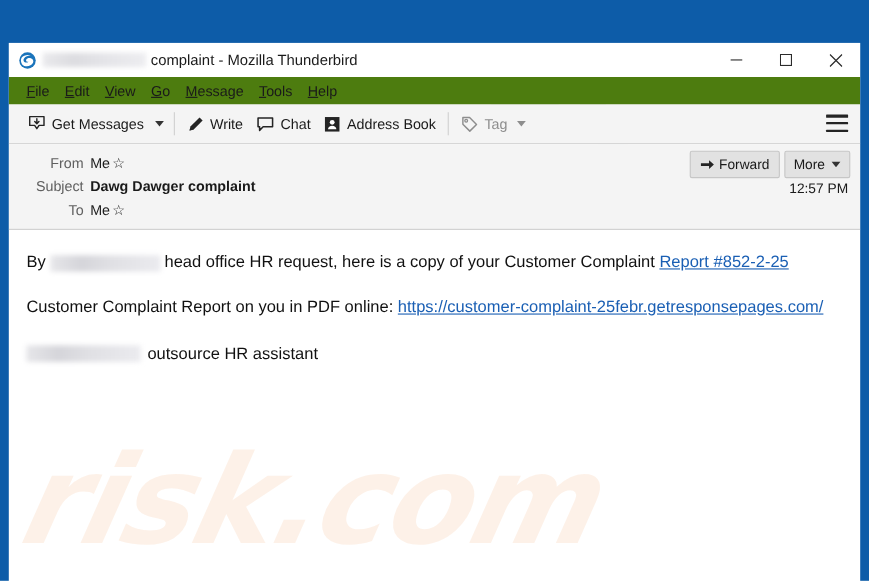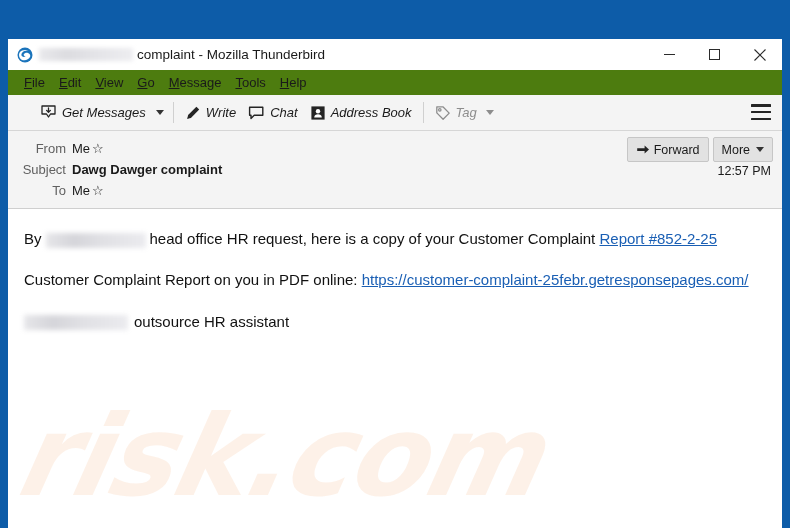--- a/index.html
+++ b/index.html
@@ -120,23 +120,22 @@
   .menu-item u { text-decoration: underline; }
 
   
   #toolbar {
     position: relative;
     height: 35px;
     background: #f4f4f4;
     border-bottom: 1px solid #d6d6d6;
     display: flex;
     align-items: center;
-    padding-left: 26px;
+    padding-left: 11px;
     z-index: 5;
-    font-style: italic;
   }
   .tb-btn {
     display: flex;
     align-items: center;
     height: 27px;
     padding: 0 6px;
     font-size: 13px;
     color: #1a1a1a;
     white-space: nowrap;
     gap: 5px;
@@ -180,21 +179,21 @@
     position: relative;
     background: #f4f4f4;
     border-bottom: 1px solid #cfcfcf;
     padding: 7px 0 7px 0;
     z-index: 5;
   }
   .hdr-row {
     display: flex;
     align-items: center;
     height: 21px;
-    padding-left: 10px;
+    padding-left: 20px;
   }
   .hdr-label {
     width: 48px;
     text-align: right;
     font-size: 13px;
     color: #606060;
     flex: none;
     margin-right: 6px;
   }
   .hdr-value {

